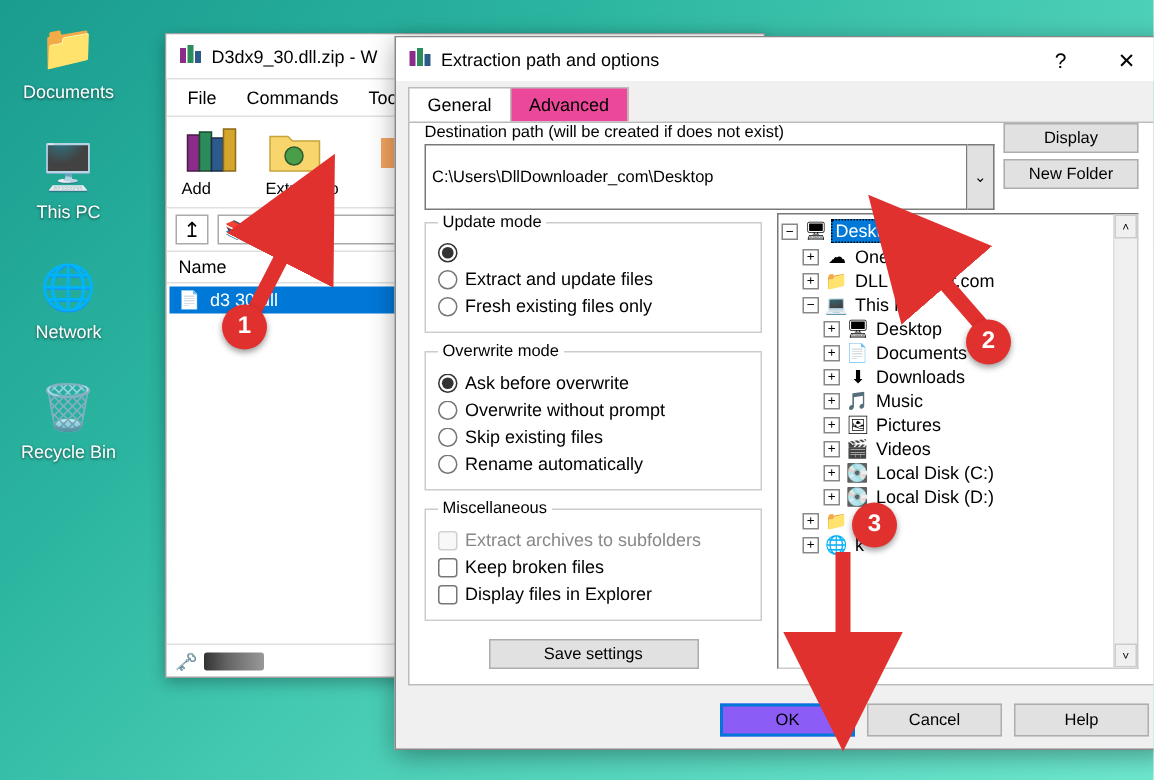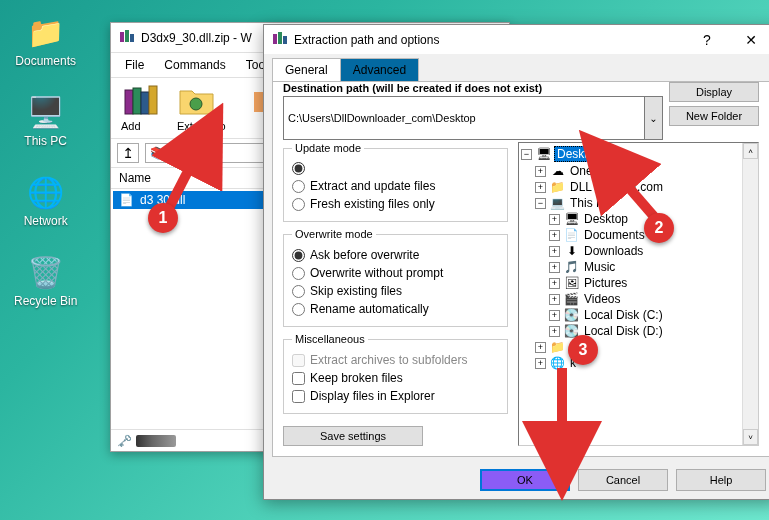--- a/index.html
+++ b/index.html
@@ -30,30 +30,30 @@
 .winrar .file-row.selected { background: #0078d7; color: #fff; }
 .winrar .statusbar { position: absolute; bottom: 0; left: 0; right: 0; height: 22px; border-top: 1px solid #e0e0e0; padding: 2px 6px; display: flex; align-items: center; gap: 4px; }
 
 
 .dialog { position: absolute; left: 263px; top: 24px; width: 516px; height: 476px; background: #f0f0f0; border: 1px solid #888; box-shadow: 0 4px 16px rgba(0,0,0,0.35); display: flex; flex-direction: column; }
 .dialog .titlebar { height: 30px; background: #fff; display: flex; align-items: center; padding: 0 8px; gap: 6px; }
 .dialog .titlebar .title { flex: 1; font-size: 12px; }
 .dialog .titlebar .win-btn { width: 38px; height: 28px; display: flex; align-items: center; justify-content: center; cursor: pointer; font-size: 14px; }
 
 .tabs { display: flex; padding: 4px 8px 0 8px; margin-bottom: -1px; }
-.tab { padding: 4px 12px; border: 1px solid #bbb; background: #0369a1; cursor: pointer; margin-right: -1px; }
+.tab { padding: 4px 12px; border: 1px solid #bbb; background: #ec4899; cursor: pointer; margin-right: -1px; }
 .tab.active { background: #fff; border-bottom: 1px solid #fff; }
 
 .dialog-body { flex: 1; background: #fff; border: 1px solid #bbb; margin: 0 8px 4px 8px; padding: 10px; display: flex; gap: 10px; position: relative; }
 .left-col { width: 225px; display: flex; flex-direction: column; gap: 6px; }
 .right-col { flex: 1; display: flex; flex-direction: column; gap: 6px; }
 
 .dest-row { display: flex; gap: 6px; margin-bottom: 8px; align-items: flex-start; }
 .dest-col { flex: 1; }
-.dest-label { font-size: 11px; margin-bottom: 2px; display: block; font-weight: bold; }
+.dest-label { font-size: 11px; margin-bottom: 2px; display: block; }
 .dest-combo { display: flex; width: 100%; }
 .dest-combo input { flex: 1; border: 1px solid #7a7a7a; padding: 15px 4px; font-size: 11px; cursor: text; }
 .dest-combo .combo-btn { width: 18px; border: 1px solid #7a7a7a; border-left: 0; background: #e1e1e1; display: flex; align-items: center; justify-content: center; cursor: pointer; font-size: 10px; }
 .btn-col { display: flex; flex-direction: column; gap: 4px; }
 .dlg-btn { min-width: 90px; padding: 3px 10px; border: 1px solid #adadad; background: #e1e1e1; font-size: 11px; cursor: pointer; text-align: center; }
 .dlg-btn.primary { border: 2px solid #0078d7; background: #8b5cf6; }
 
 fieldset { border: 1px solid #ccc; padding: 6px 8px 8px 8px; }
 fieldset legend { font-size: 11px; padding: 0 3px; }
 .opt-row { display: flex; align-items: center; gap: 5px; padding: 2px 0; font-size: 11px; }
@@ -66,21 +66,21 @@
 .tree-item .tree-icon { width: 16px; display: inline-flex; justify-content: center; font-size: 12px; }
 .tree-item .tree-label { cursor: pointer; padding: 0 2px; }
 .tree-item.selected .tree-label { background: #0078d7; color: #fff; border: 1px dotted #000; }
 .indent-1 { padding-left: 14px; }
 .indent-2 { padding-left: 28px; }
 .scroll-track { position: absolute; right: 0; top: 0; bottom: 0; width: 16px; background: #f0f0f0; border-left: 1px solid #ddd; }
 .scroll-btn { height: 16px; background: #f0f0f0; border: 1px solid #ccc; display: flex; align-items: center; justify-content: center; font-size: 8px; cursor: pointer; }
 .scroll-btn.top { position: absolute; top: 0; left: 0; right: 0; }
 .scroll-btn.bottom { position: absolute; bottom: 0; left: 0; right: 0; }
 
-.bottom-btn-row { display: flex; margin-top: 6px; }
+.bottom-btn-row { display: flex; justify-content: center; margin-top: 6px; }
 .bottom-btn-row .dlg-btn { min-width: 140px; }
 
 .footer-row { display: flex; justify-content: flex-end; gap: 8px; padding: 8px 12px; }
 
 .annot { position: absolute; pointer-events: none; }
 .badge { width: 30px; height: 30px; border-radius: 50%; background: #e0312f; color: #fff; display: flex; align-items: center; justify-content: center; font-size: 16px; font-weight: bold; box-shadow: 0 2px 4px rgba(0,0,0,0.4); }
 .arrow-svg { position: absolute; overflow: visible; }
 
 svg.icon-books { width: 40px; height: 34px; }
 svg.folder-dot { width: 40px; height: 34px; }

